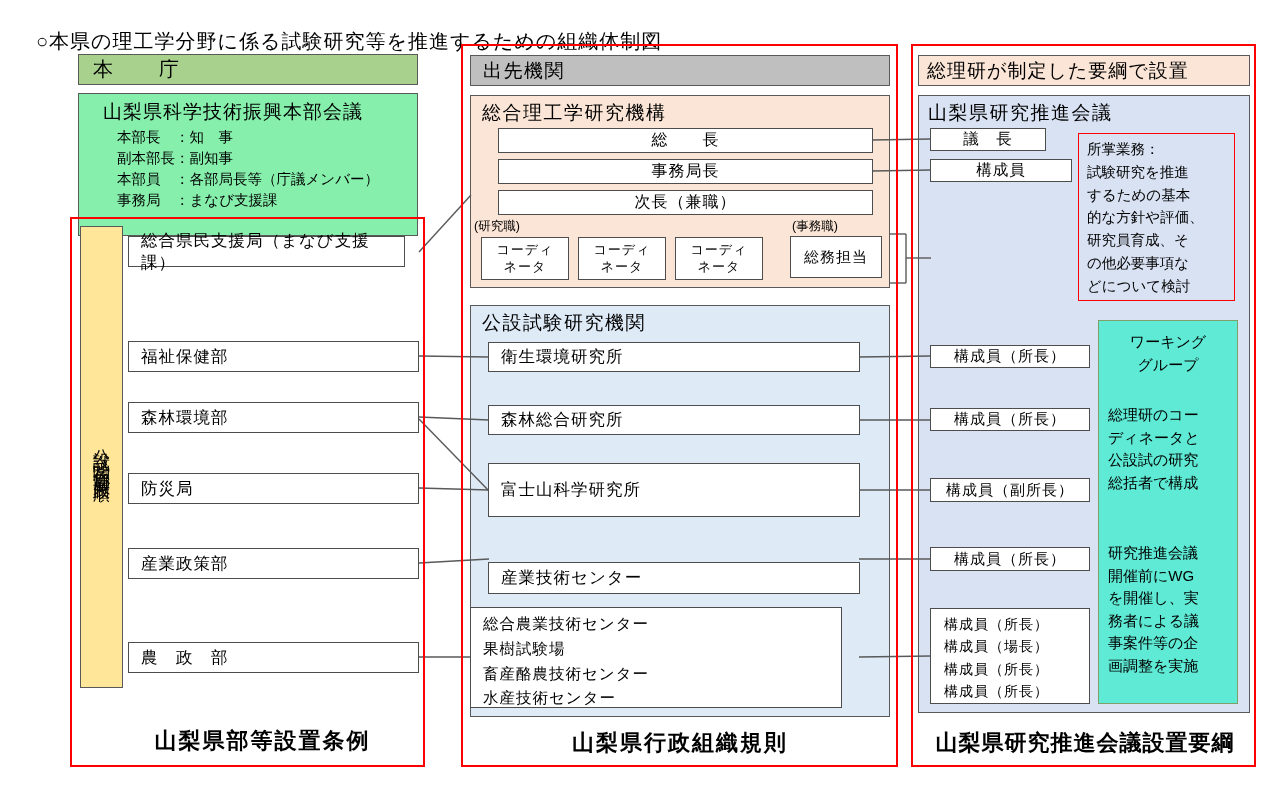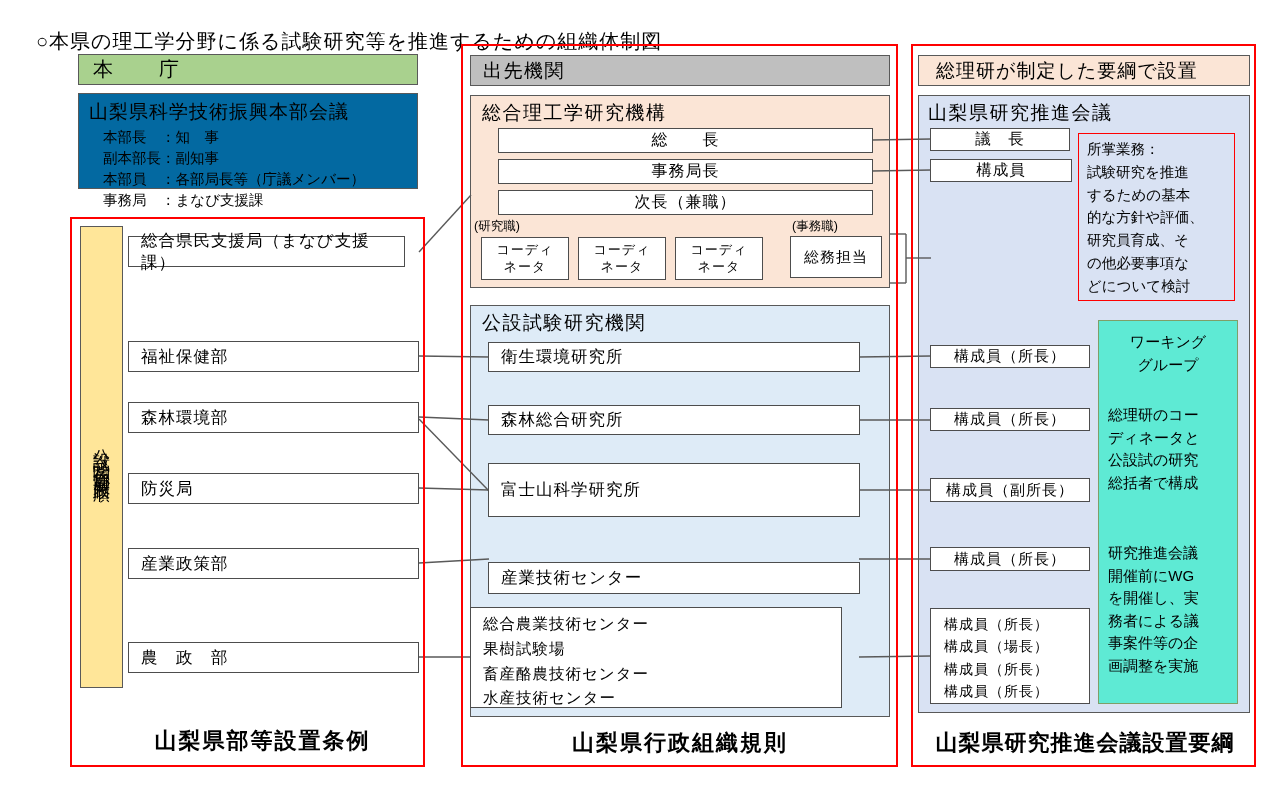--- a/index.html
+++ b/index.html
@@ -21,21 +21,21 @@
 </style>
 </head>
 <body>
 
 <div id="canvas">
 
   <div class="abs z3" style="left:36px;top:28px;font-size:20px;letter-spacing:1px;">○本県の理工学分野に係る試験研究等を推進するための組織体制図</div>
 
   <div class="abs panel z1" style="left:78px;top:54px;width:340px;height:31px;background:#a9d18e;display:flex;align-items:center;padding-left:14px;font-size:20px;letter-spacing:2px;">本　　庁</div>
 
-  <div class="abs panel z1" style="left:78px;top:93px;width:340px;height:96px;background:#0369a1;padding:5px 10px;">
+  <div class="abs panel z1" style="left:78px;top:93px;width:340px;height:143px;background:#86efac;padding:5px 24px;">
     <div style="font-size:19px;letter-spacing:1px;">山梨県科学技術振興本部会議</div>
     <div style="font-size:14.5px;line-height:1.45;padding-left:14px;margin-top:2px;">
       <div>本部長　：知　事</div>
       <div>副本部長：副知事</div>
       <div>本部員　：各部局長等（庁議メンバー）</div>
       <div>事務局　：まなび支援課</div>
     </div>
   </div>
 
   <div class="abs frame" style="left:70px;top:217px;width:355px;height:550px;"></div>
@@ -82,26 +82,26 @@
   <div class="abs wbox padl" style="left:488px;top:562px;width:372px;height:32px;">産業技術センター</div>
   <div class="abs wbox pre" style="left:470px;top:607px;width:372px;height:101px;font-size:15.5px;line-height:1.6;padding:4px 12px;align-items:flex-start;">総合農業技術センター
 果樹試験場
 畜産酪農技術センター
 水産技術センター</div>
 
   <div class="abs footer" style="left:460px;top:728px;width:440px;">山梨県行政組織規則</div>
 
   <div class="abs frame" style="left:911px;top:44px;width:345px;height:723px;"></div>
 
-  <div class="abs panel z1" style="left:918px;top:55px;width:332px;height:31px;background:#fbe5d6;display:flex;align-items:center;padding-left:17px;font-size:19px;letter-spacing:1px;">総理研が制定した要綱で設置</div>
+  <div class="abs panel z1" style="left:918px;top:55px;width:332px;height:31px;background:#fbe5d6;display:flex;align-items:center;padding-left:8px;font-size:19px;letter-spacing:1px;">総理研が制定した要綱で設置</div>
 
   <div class="abs panel z1" style="left:918px;top:95px;width:332px;height:618px;background:#d9e2f3;"></div>
   <div class="abs sectitle" style="left:928px;top:100px;">山梨県研究推進会議</div>
 
-  <div class="abs wbox center" style="left:930px;top:128px;width:140px;height:23px;font-size:15.5px;">議　長</div>
+  <div class="abs wbox center" style="left:930px;top:128px;width:116px;height:23px;font-size:15.5px;">議　長</div>
   <div class="abs wbox center" style="left:930px;top:159px;width:142px;height:23px;font-size:15.5px;">構成員</div>
 
   <div class="abs pre z3" style="left:1078px;top:133px;width:157px;height:168px;border:1.5px solid #ff0000;padding:4px 8px;font-size:14.5px;line-height:1.57;">所掌業務：
 試験研究を推進
 するための基本
 的な方針や評価、
 研究員育成、そ
 の他必要事項な
 どについて検討</div>
 

